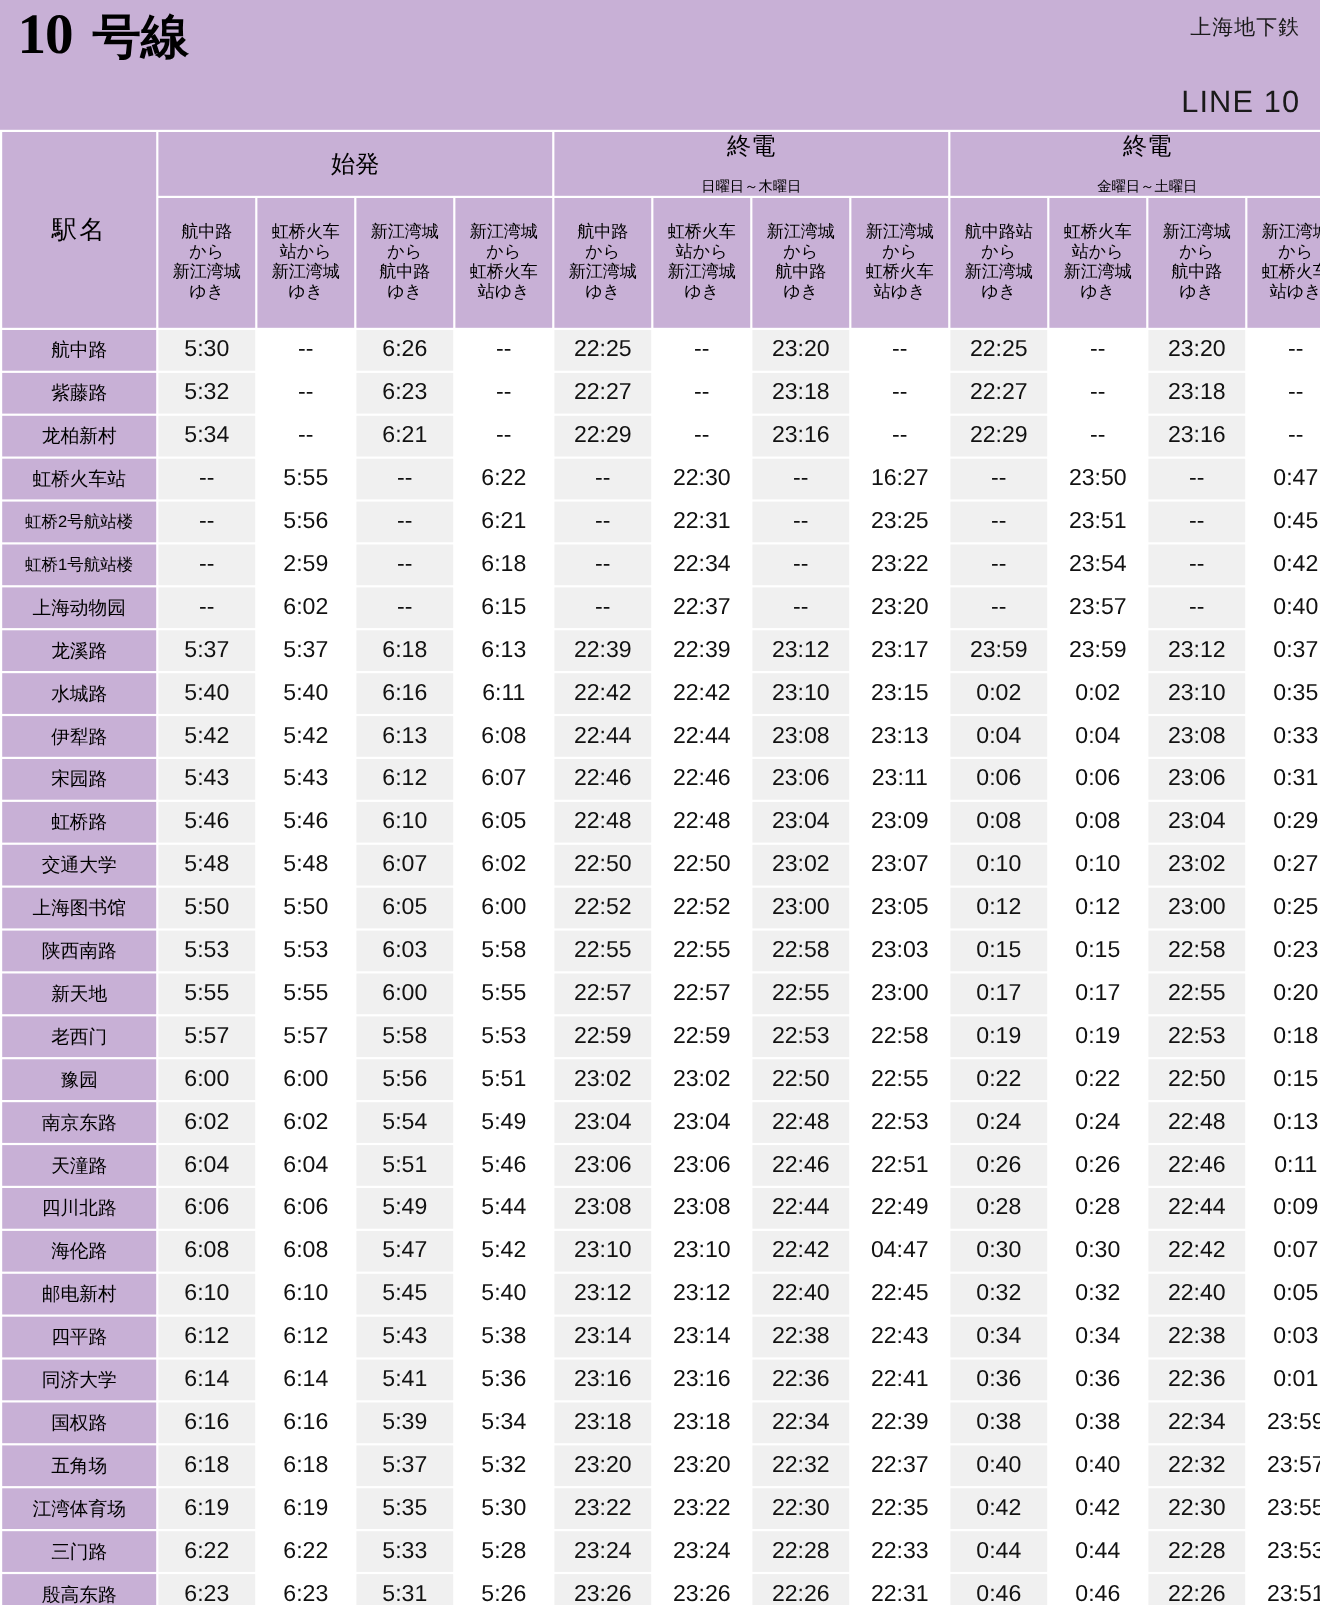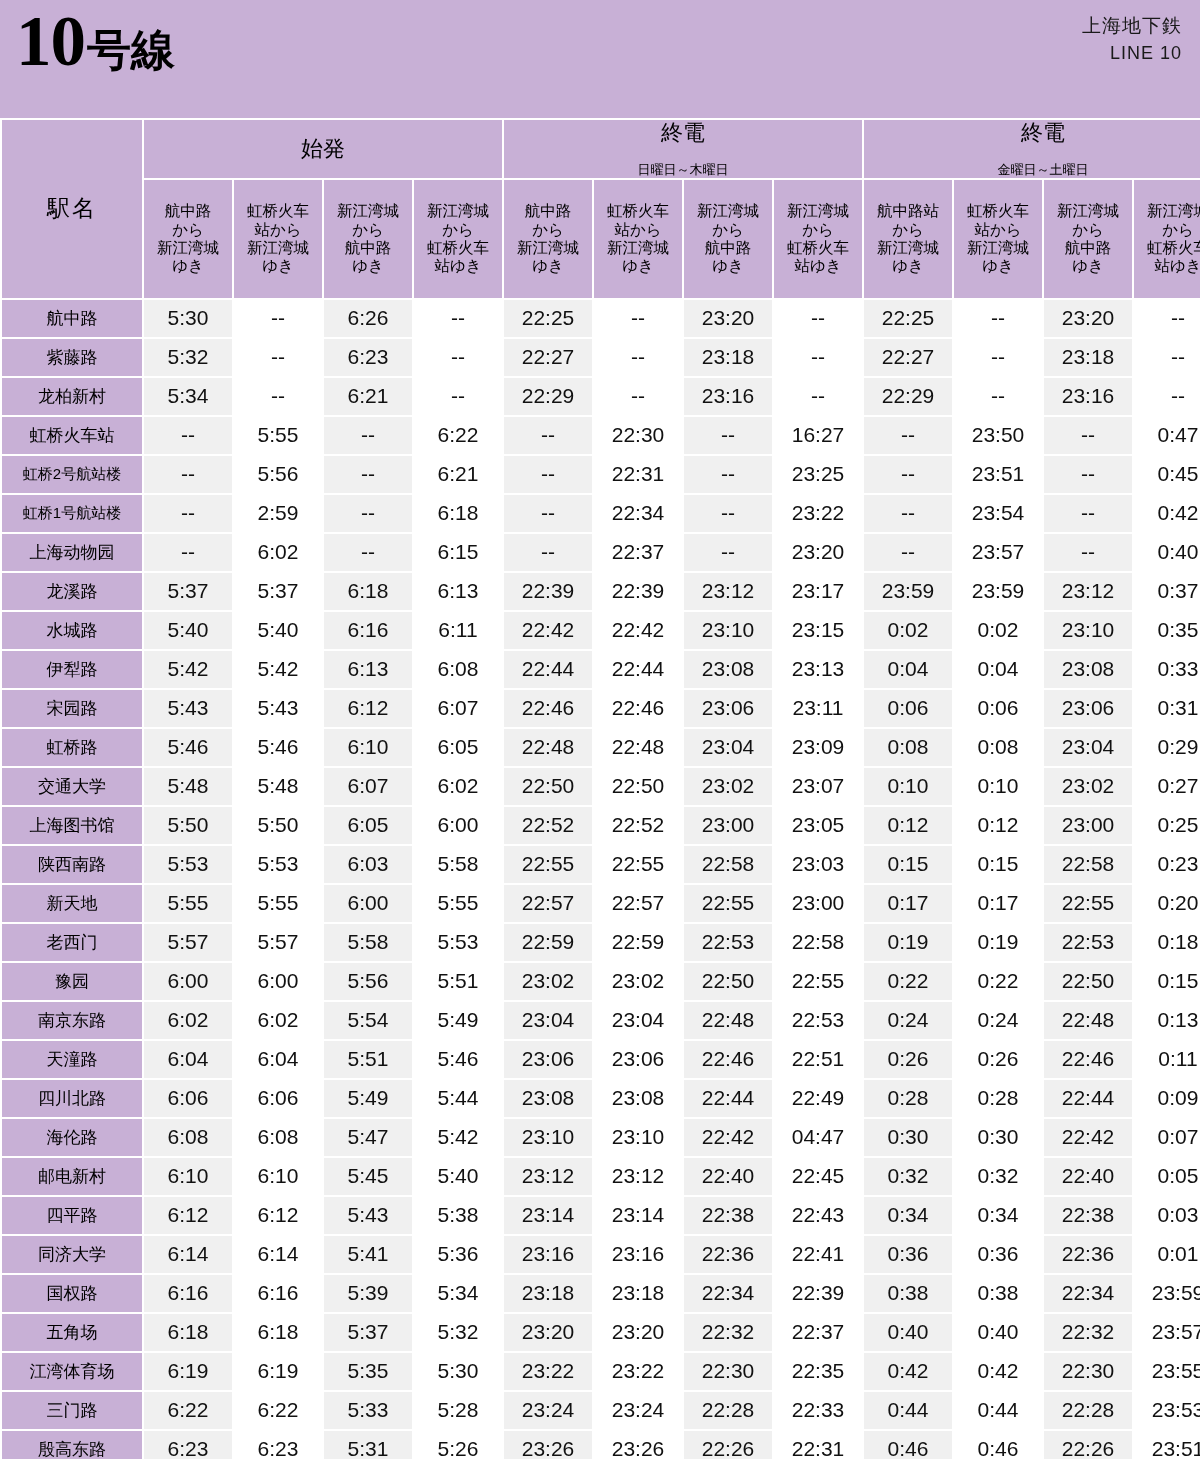--- a/index.html
+++ b/index.html
@@ -32,38 +32,38 @@
     position: absolute;
     left: 16px;
     top: 6px;
     color: #000000;
     font-family: "Liberation Serif", "DejaVu Serif", serif;
     font-weight: bold;
     white-space: nowrap;
     line-height: 1;
   }
   #line-title .num {
-    font-size: 71px;
+    font-size: 52px;
     letter-spacing: -1px;
     margin-top: 16px;
   }
   #line-title .suffix {
     font-size: 44px;
-    margin-left: 2px;
+    margin-left: 18px;
   }
   #banner-right {
     position: absolute;
     right: 18px;
     top: 11px;
     text-align: right;
     color: #1a1a1a;
     line-height: 1.55;
   }
   #banner-right .operator { font-size: 19px; letter-spacing: 1px; }
-  #banner-right .lineno   { font-size: 18px; letter-spacing: 1px; }
+  #banner-right .lineno   { font-size: 28px; letter-spacing: 1px; margin-top: 31px; }
 
   
   table.timetable {
     border-collapse: separate;
     border-spacing: 2px;
     background: #ffffff;
     width: 1200px;
     table-layout: fixed;
     margin: 0;
   }

